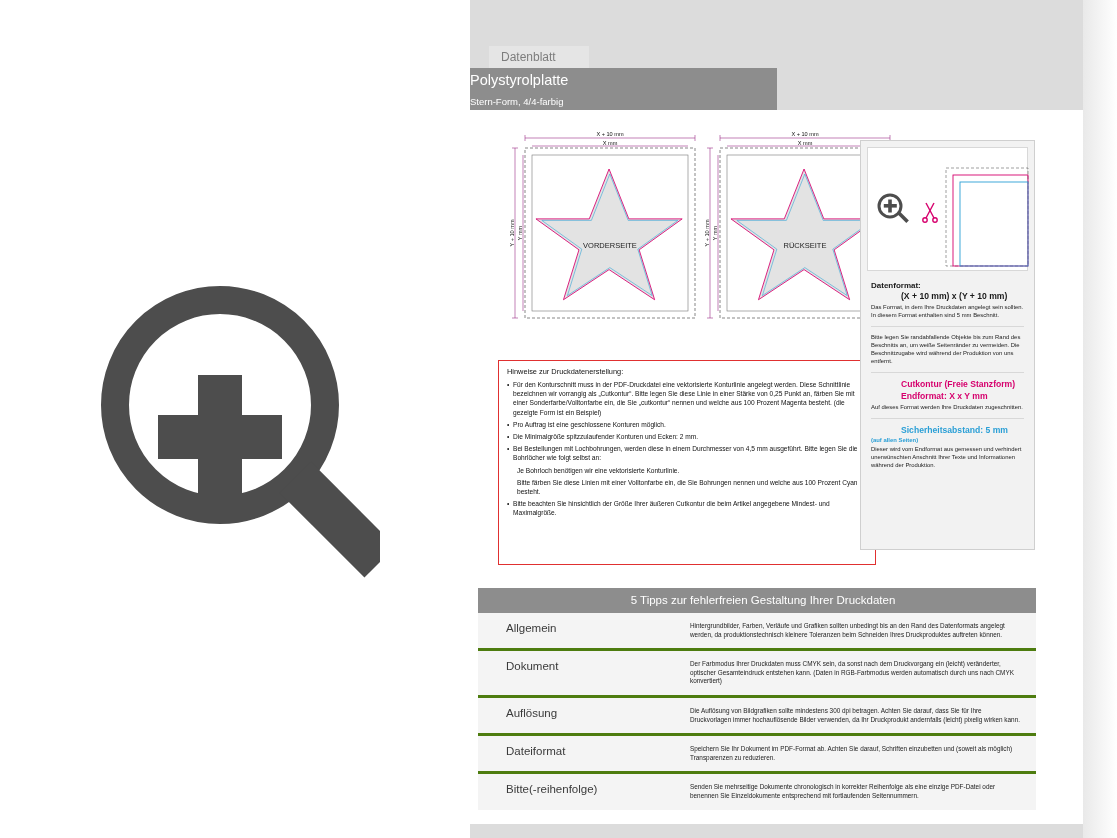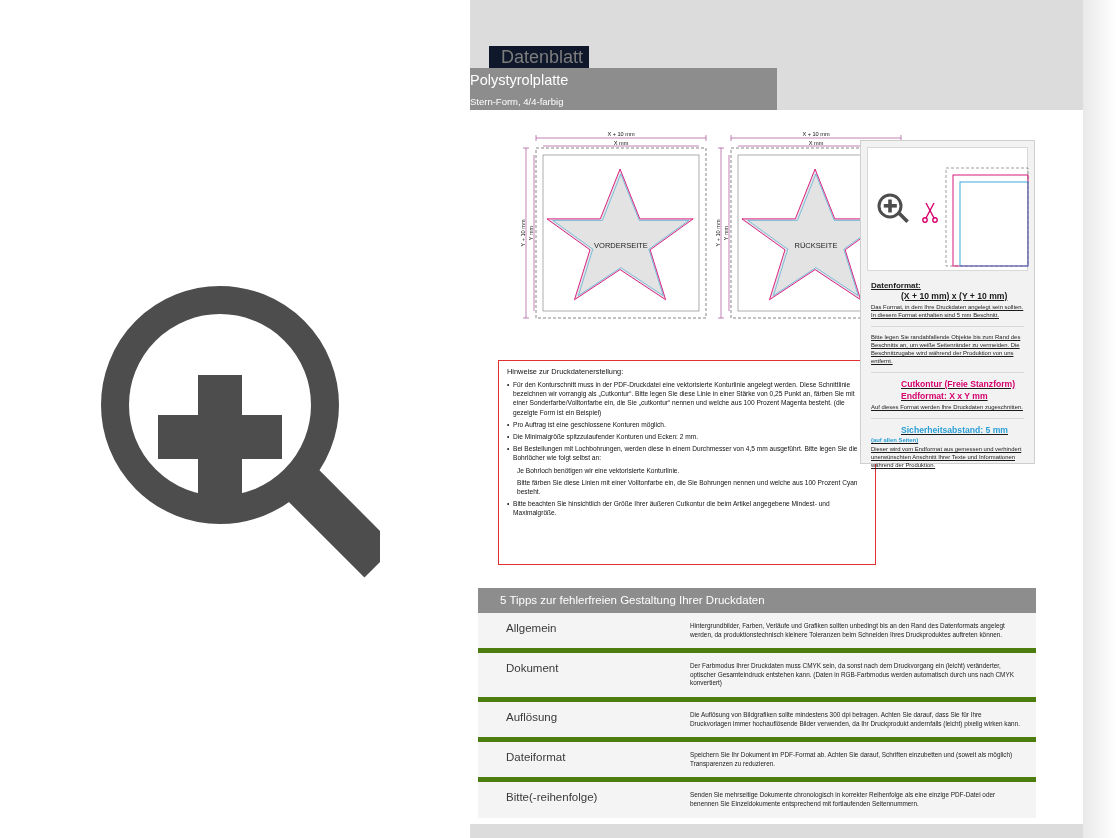--- a/index.html
+++ b/index.html
@@ -22,72 +22,72 @@
   #page-left-strip{
     position:absolute;left:470px;top:0;width:20px;height:838px;background:#dcdcdc;
   }
   #top-grey{
     position:absolute;left:470px;top:0;width:613px;height:110px;background:#dcdcdc;
   }
   #bottom-grey{
     position:absolute;left:470px;top:824px;width:613px;height:14px;background:#dcdcdc;
   }
   .tab{
-    position:absolute;left:489px;top:46px;width:100px;height:22px;background:#0f172a;
-    color:#7d7d7d;font-size:18px;line-height:22px;padding-left:12px;box-sizing:border-box;
+    position:absolute;left:489px;top:46px;width:100px;height:22px;background:#e5e5e5;
+    color:#7d7d7d;font-size:12px;line-height:22px;padding-left:12px;box-sizing:border-box;
   }
   .title-bar{
     position:absolute;left:470px;top:68px;width:307px;height:42px;background:#8d8d8d;
     color:#ffffff;text-align:left;
   }
   .title-bar .t1{font-size:14.5px;margin-top:4px;}
   .title-bar .t2{font-size:9.5px;margin-top:8px;}
 
   
-  #diagrams{position:absolute;left:516px;top:130px;width:570px;height:200px;}
+  #diagrams{position:absolute;left:505px;top:130px;width:570px;height:200px;}
   .dim-text{font-size:5.6px;fill:#111;font-family:"Liberation Sans", sans-serif;}
   .side-label{font-size:7.5px;fill:#222;font-family:"Liberation Sans", sans-serif;}
 
   
   #hints{
     position:absolute;left:498px;top:360px;width:378px;height:205px;
     border:1px solid #e03030;background:#ffffff;box-sizing:border-box;padding:6px 8px;
   }
   #hints h4{margin:0 0 4px 0;font-size:7.4px;font-weight:normal;color:#111;}
   #hints ul{margin:0;padding:0;list-style:none;}
   #hints li{
     font-size:6.6px;line-height:9.2px;margin-bottom:3px;padding-left:6px;position:relative;color:#111;
   }
   #hints li:before{content:"\2022";position:absolute;left:0;top:0;}
 
   
   #rightcol{
-    position:absolute;left:860px;top:140px;width:175px;height:324px;
-    background:#f2f2f2;border:1px solid #cfcfcf;box-sizing:border-box;text-decoration:underline;
+    position:absolute;left:860px;top:140px;width:175px;height:410px;
+    background:#f2f2f2;border:1px solid #cfcfcf;box-sizing:border-box;
   }
   #preview{
     margin:6px;height:122px;background:#ffffff;border:1px solid #d8d8d8;position:relative;
   }
   .rc-body{padding:4px 10px 6px 10px;}
   .rc-h{font-size:8px;font-weight:bold;margin:0 0 1px 0;}
   .rc-sub{font-size:8.6px;font-weight:bold;margin:0 0 2px 0;padding-left:30px;}
   .rc-p{font-size:5.9px;line-height:8px;margin:0 0 7px 0;color:#222;}
   .magenta{color:#d6006d;}
   .cyan{color:#2a9fd6;}
   .rc-div{height:1px;background:#d8d8d8;margin:6px 0;}
 
   
   #tips{
     position:absolute;left:478px;top:588px;width:558px;
   }
   #tips .tips-head{
-    background:#8d8d8d;color:#ffffff;font-size:11.5px;padding:6px 10px 7px 22px;
+    background:#8d8d8d;color:#ffffff;font-size:11.5px;padding:6px 10px 7px 22px;text-align:center;
   }
   #tips table{width:100%;border-collapse:collapse;background:#f4f4f4;}
-  #tips td{vertical-align:top;border-bottom:5px solid #4d7c0f;}
+  #tips td{vertical-align:top;border-bottom:3px solid #4d7c0f;}
   #tips td.c1{
     width:170px;padding:9px 8px 9px 28px;font-size:11.5px;color:#3a3a3a;
   }
   #tips td.c2{
     padding:9px 12px 9px 6px;font-size:6.4px;line-height:8.6px;color:#222;
   }
 </style>
 </head>
 <body>
 

